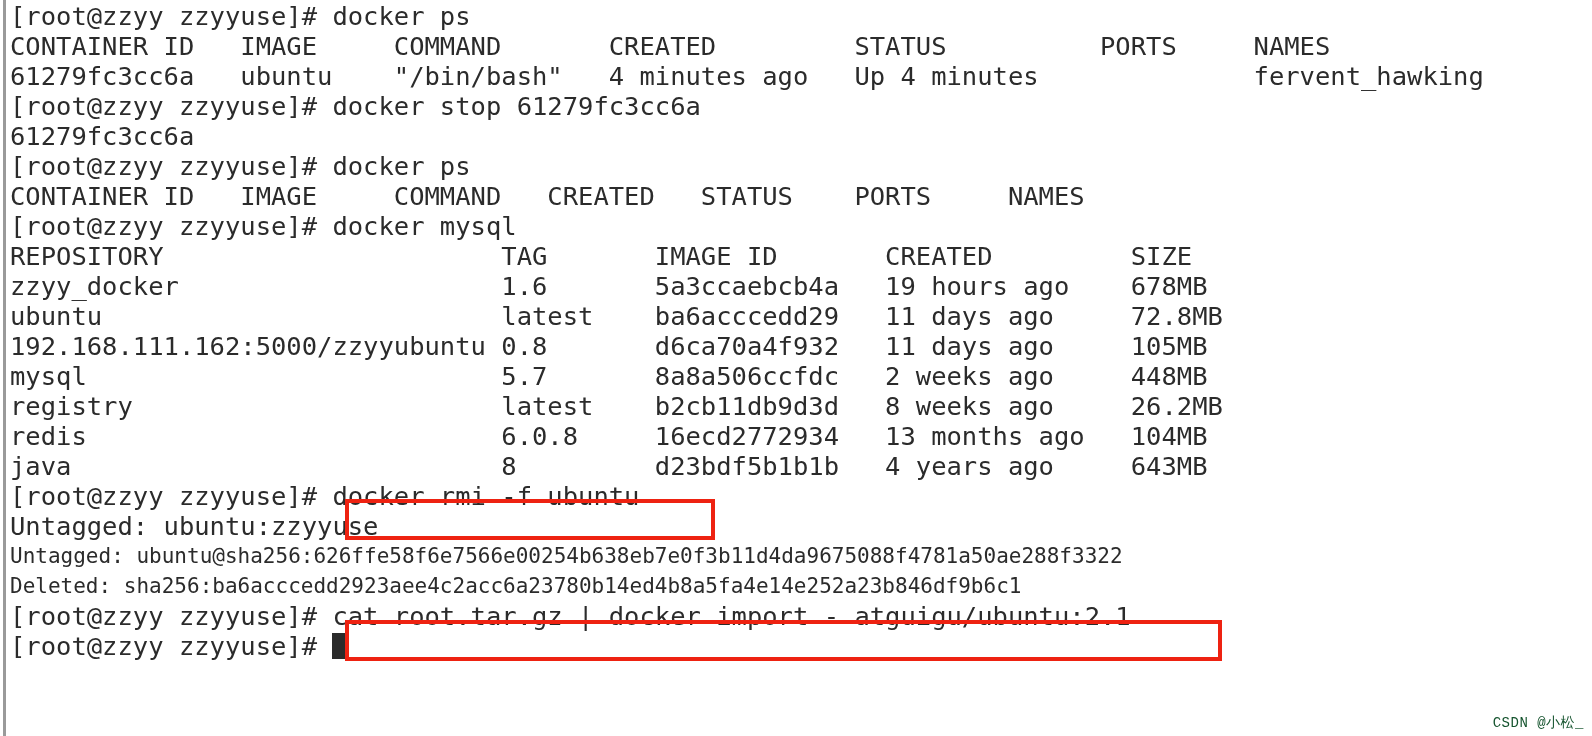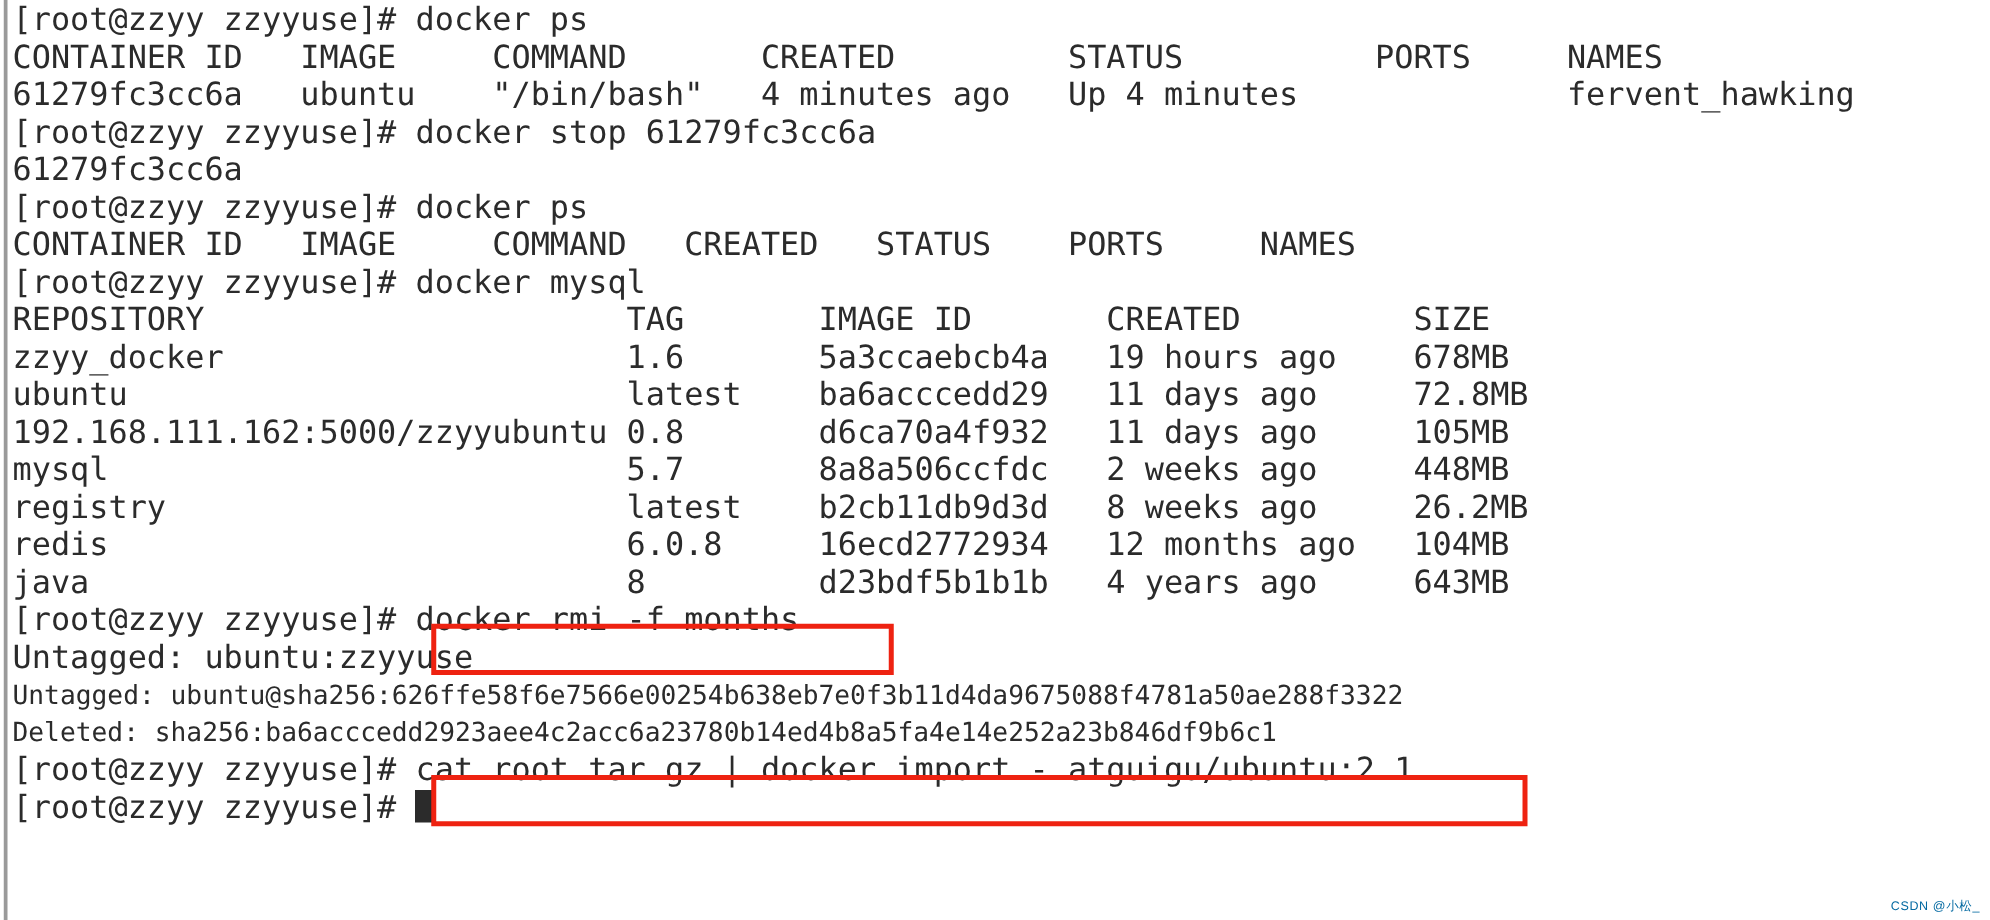--- a/index.html
+++ b/index.html
@@ -75,23 +75,23 @@
     display: inline-block;
     width: 15px;
     height: 26px;
     background: #2b2b2b;
     vertical-align: -4px;
   }
   #watermark {
     position: absolute;
     right: 8px;
     bottom: 4px;
-    font-family: Liberation Sans, sans-serif;
-    font-size: 10px;
-    color: #0369a1;
+    font-family: Liberation Mono, monospace;
+    font-size: 14px;
+    color: #14532d;
     letter-spacing: 0.5px;
     white-space: pre;
   }
 </style>
 </head>
 <body>
 
 <div id="terminal">
 
   <div id="left-rule"></div>
@@ -104,23 +104,23 @@
       <div class="line" id="l05"><span class="seg">61279fc3cc6a</span></div>
       <div class="line" id="l06"><span class="seg">[root@zzyy zzyyuse]# </span><span class="seg">docker ps</span></div>
       <div class="line" id="l07"><span class="seg">CONTAINER ID   IMAGE     COMMAND   CREATED   STATUS    PORTS     NAMES</span></div>
       <div class="line" id="l08"><span class="seg">[root@zzyy zzyyuse]# </span><span class="seg">docker mysql</span></div>
       <div class="line" id="l09"><span class="seg">REPOSITORY                      TAG       IMAGE ID       CREATED         SIZE</span></div>
       <div class="line" id="l10"><span class="seg">zzyy_docker                     1.6       5a3ccaebcb4a   19 hours ago    678MB</span></div>
       <div class="line" id="l11"><span class="seg">ubuntu                          latest    ba6acccedd29   11 days ago     72.8MB</span></div>
       <div class="line" id="l12"><span class="seg">192.168.111.162:5000/zzyyubuntu 0.8       d6ca70a4f932   11 days ago     105MB</span></div>
       <div class="line" id="l13"><span class="seg">mysql                           5.7       8a8a506ccfdc   2 weeks ago     448MB</span></div>
       <div class="line" id="l14"><span class="seg">registry                        latest    b2cb11db9d3d   8 weeks ago     26.2MB</span></div>
-      <div class="line" id="l15"><span class="seg">redis                           6.0.8     16ecd2772934   12 months ago   104MB</span></div>
+      <div class="line" id="l15"><span class="seg">redis                           6.0.8     16ecd2772934   13 months ago   104MB</span></div>
       <div class="line" id="l16"><span class="seg">java                            8         d23bdf5b1b1b   4 years ago     643MB</span></div>
-      <div class="line" id="l17"><span class="seg">[root@zzyy zzyyuse]# </span><span class="seg">docker rmi -f months</span></div>
+      <div class="line" id="l17"><span class="seg">[root@zzyy zzyyuse]# </span><span class="seg">docker rmi -f ubuntu</span></div>
       <div class="line" id="l18"><span class="seg">Untagged: ubuntu:zzyyuse</span></div>
       <div class="line tight" id="l19"><span class="seg">Untagged: ubuntu@sha256:626ffe58f6e7566e00254b638eb7e0f3b11d4da9675088f4781a50ae288f3322</span></div>
       <div class="line tight" id="l20"><span class="seg">Deleted: sha256:ba6acccedd2923aee4c2acc6a23780b14ed4b8a5fa4e14e252a23b846df9b6c1</span></div>
       <div class="line" id="l21"><span class="seg">[root@zzyy zzyyuse]# </span><span class="seg">cat root.tar.gz | docker import - atguigu/ubuntu:2.1</span></div>
       <div class="line" id="l23"><span class="seg">[root@zzyy zzyyuse]# </span><span class="cursor"></span></div>
     </div>
 
   <div class="hl" id="hl-rmi"></div>
   <div class="hl" id="hl-import"></div>
 

